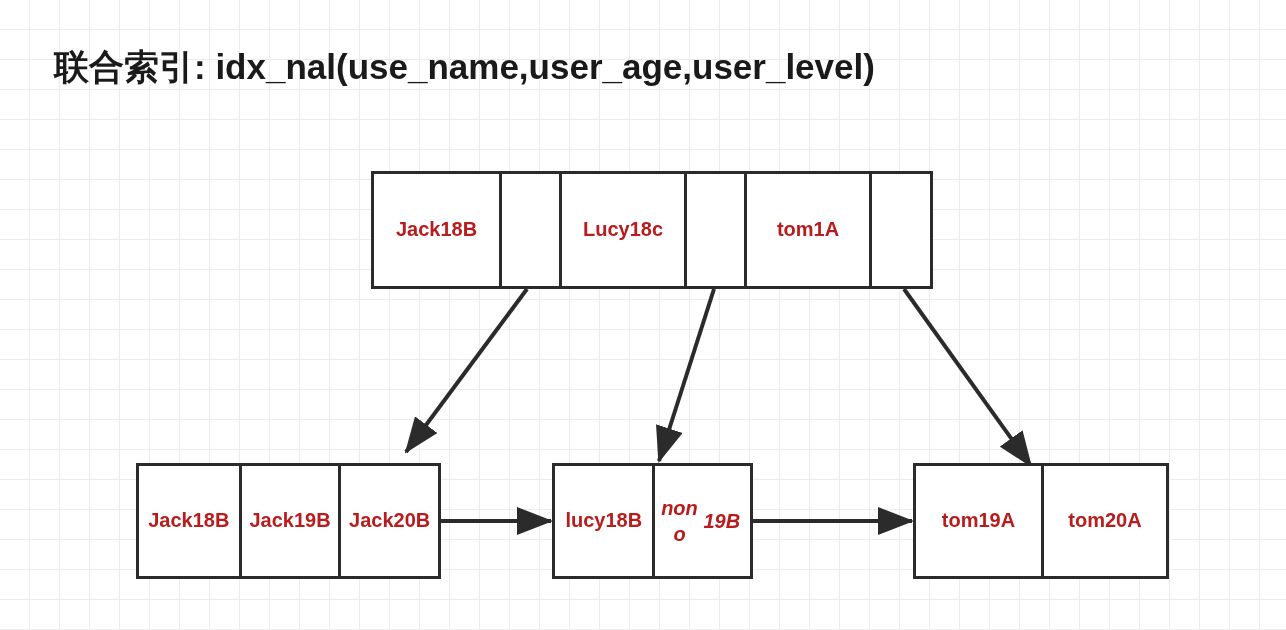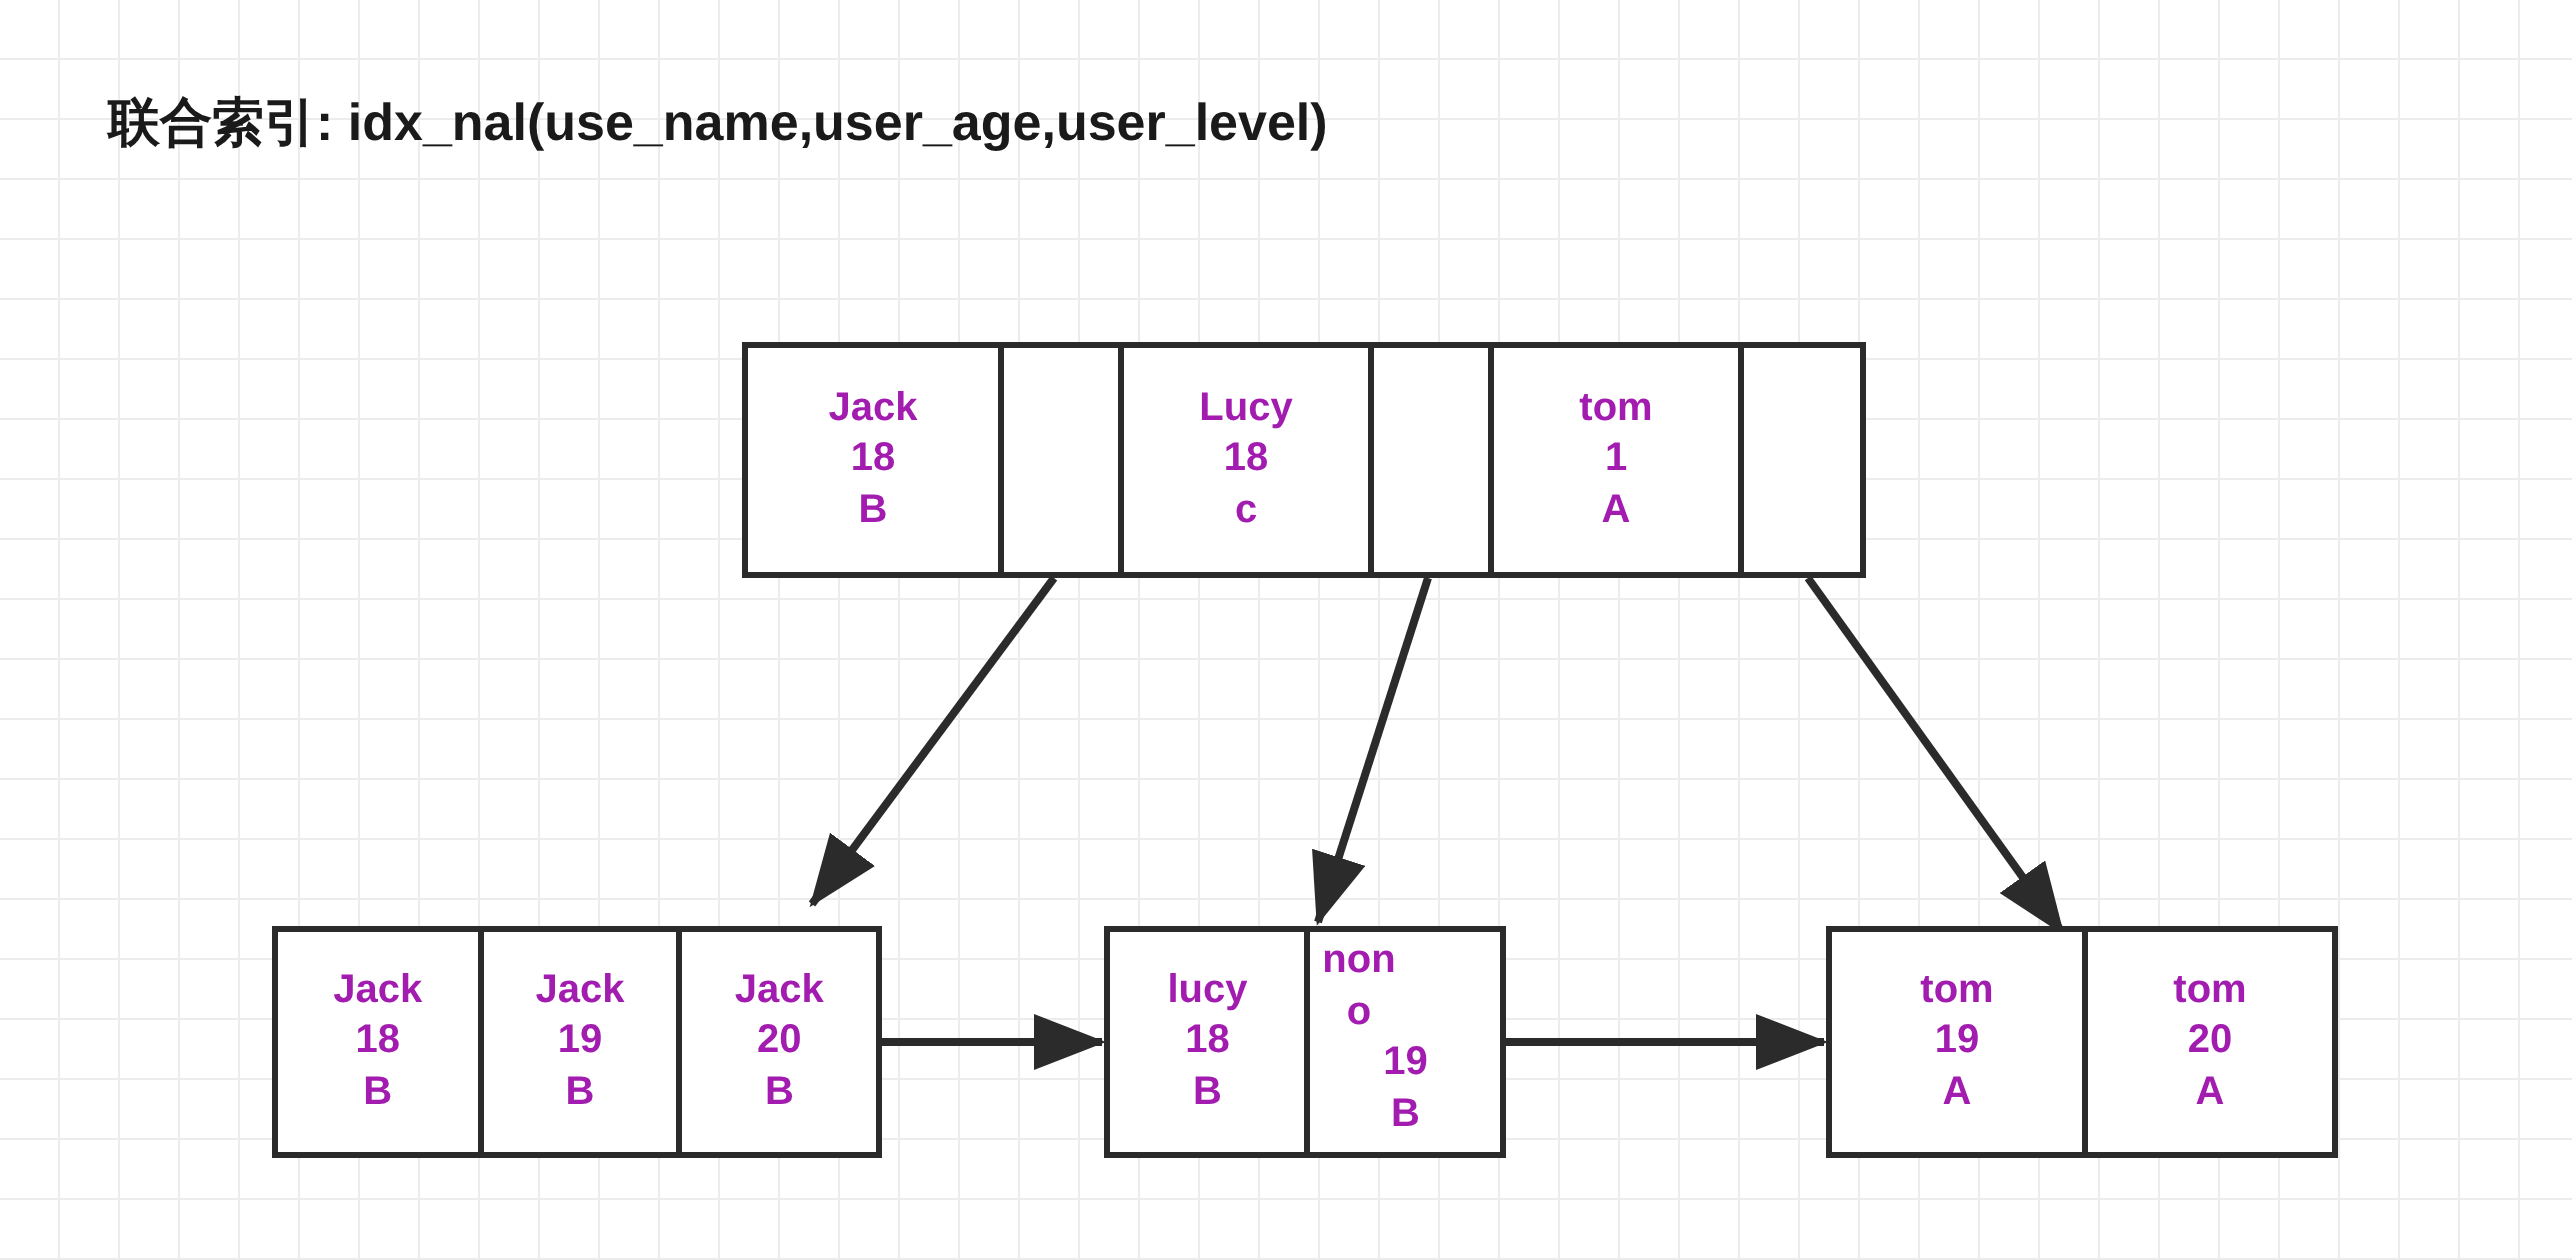--- a/index.html
+++ b/index.html
@@ -33,44 +33,44 @@
     width: 1286px;
     height: 630px;
     pointer-events: none;
   }
 
   
   #diagram-title {
     position: absolute;
     left: 54px;
     top: 44px;
-    font-size: 26px;
+    font-size: 35px;
     font-weight: bold;
     color: #1a1a1a;
     letter-spacing: 0px;
     white-space: nowrap;
   }
 
   
   .node {
     position: absolute;
     display: flex;
     box-sizing: border-box;
     border: 3px solid #2b2b2b;
     background: #ffffff;
   }
 
   .cell {
     box-sizing: border-box;
     display: flex;
-    flex-direction: column;
+    align-items: center;
     justify-content: center;
     font-size: 20px;
     font-weight: bold;
-    color: #a21caf;
+    color: #b91c1c;
     line-height: 1.28;
     text-align: center;
     background: #ffffff;
   }
 
   .cell + .cell {
     border-left: 3px solid #2b2b2b;
   }
 
   .cell .line {
@@ -107,20 +107,21 @@
     width: 201px;
     height: 116px;
   }
   #leaf-node-2 .cell { width: 99px; }
 
   
   #leaf-node-2 .cell.overflow-cell {
     justify-content: flex-start;
     overflow: visible;
     padding-top: 2px;
+    font-style: italic;
   }
 
   #leaf-node-3 {
     left: 913px;
     top: 463px;
     width: 256px;
     height: 116px;
   }
   #leaf-node-3 .cell { width: 126px; }
 </style>

